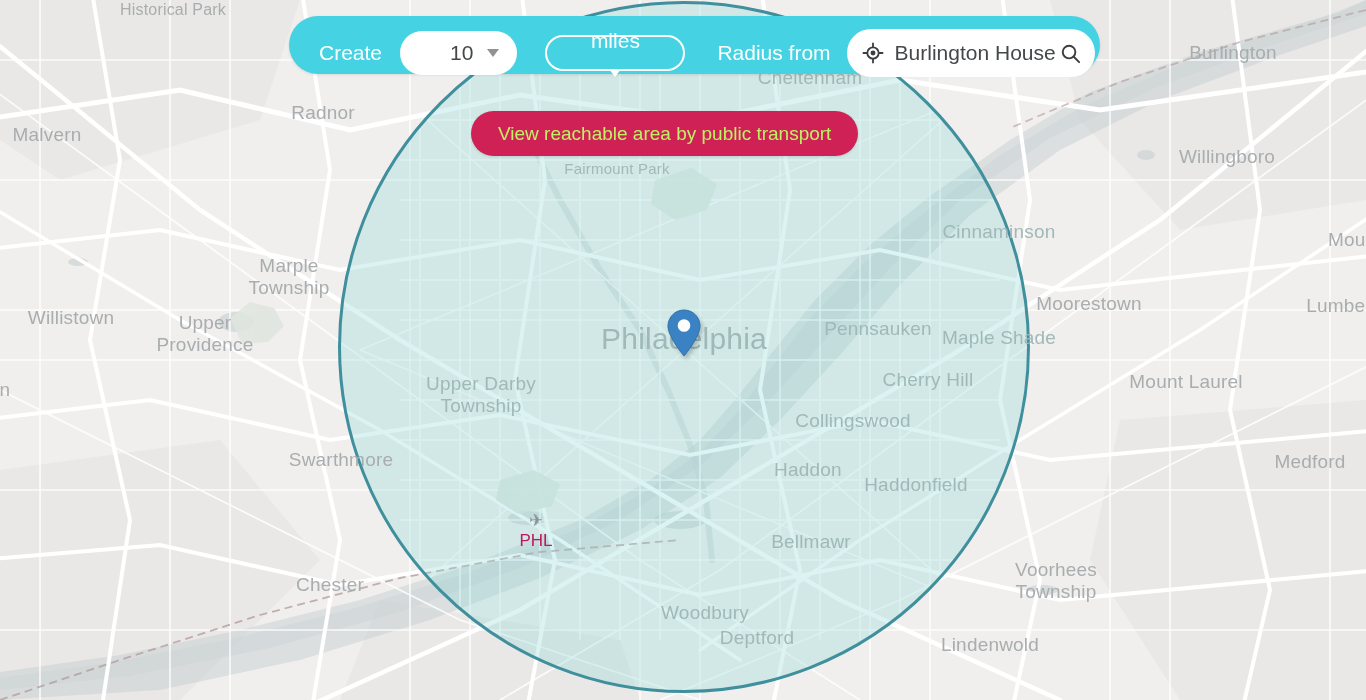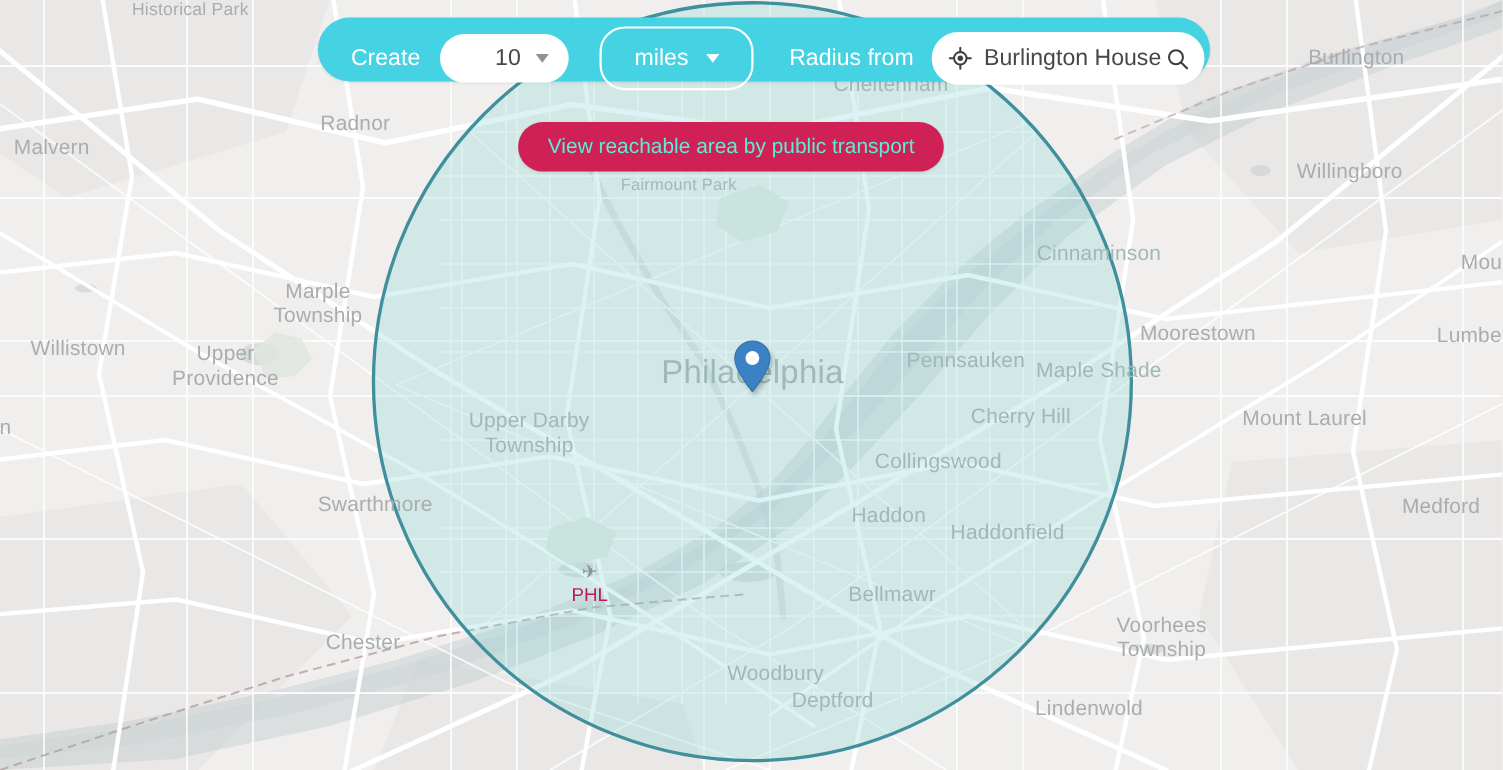--- a/index.html
+++ b/index.html
@@ -131,26 +131,27 @@
   }
 
   .pill-outline {
     display: flex;
     align-items: center;
     justify-content: center;
     gap: 16px;
     background: transparent;
     border: 2px solid #ffffff;
     border-radius: 23px;
-    height: 58px;
+    height: 36px;
     min-width: 140px;
     padding: 0 20px;
     margin-left: 28px;
     box-sizing: border-box;
     cursor: pointer;
+    flex-direction: column;
   }
   .pill-outline .pill-val {
     color: #ffffff;
     font-size: 21px;
     white-space: nowrap;
   }
   .caret-white {
     width: 0; height: 0;
     border-left: 6px solid transparent;
     border-right: 6px solid transparent;
@@ -189,21 +190,21 @@
   .cta-transport {
     position: absolute;
     left: 471px;
     top: 111px;
     height: 45px;
     display: flex;
     align-items: center;
     justify-content: center;
     padding: 0 27px;
     background: #cf2155;
-    color: #5eead4;
+    color: #bef264;
     font-size: 19px;
     border: none;
     border-radius: 23px;
     cursor: pointer;
     font-family: "Liberation Sans", sans-serif;
     white-space: nowrap;
     box-shadow: 0 1px 3px rgba(0,0,0,0.12);
   }
 </style>
 </head>

